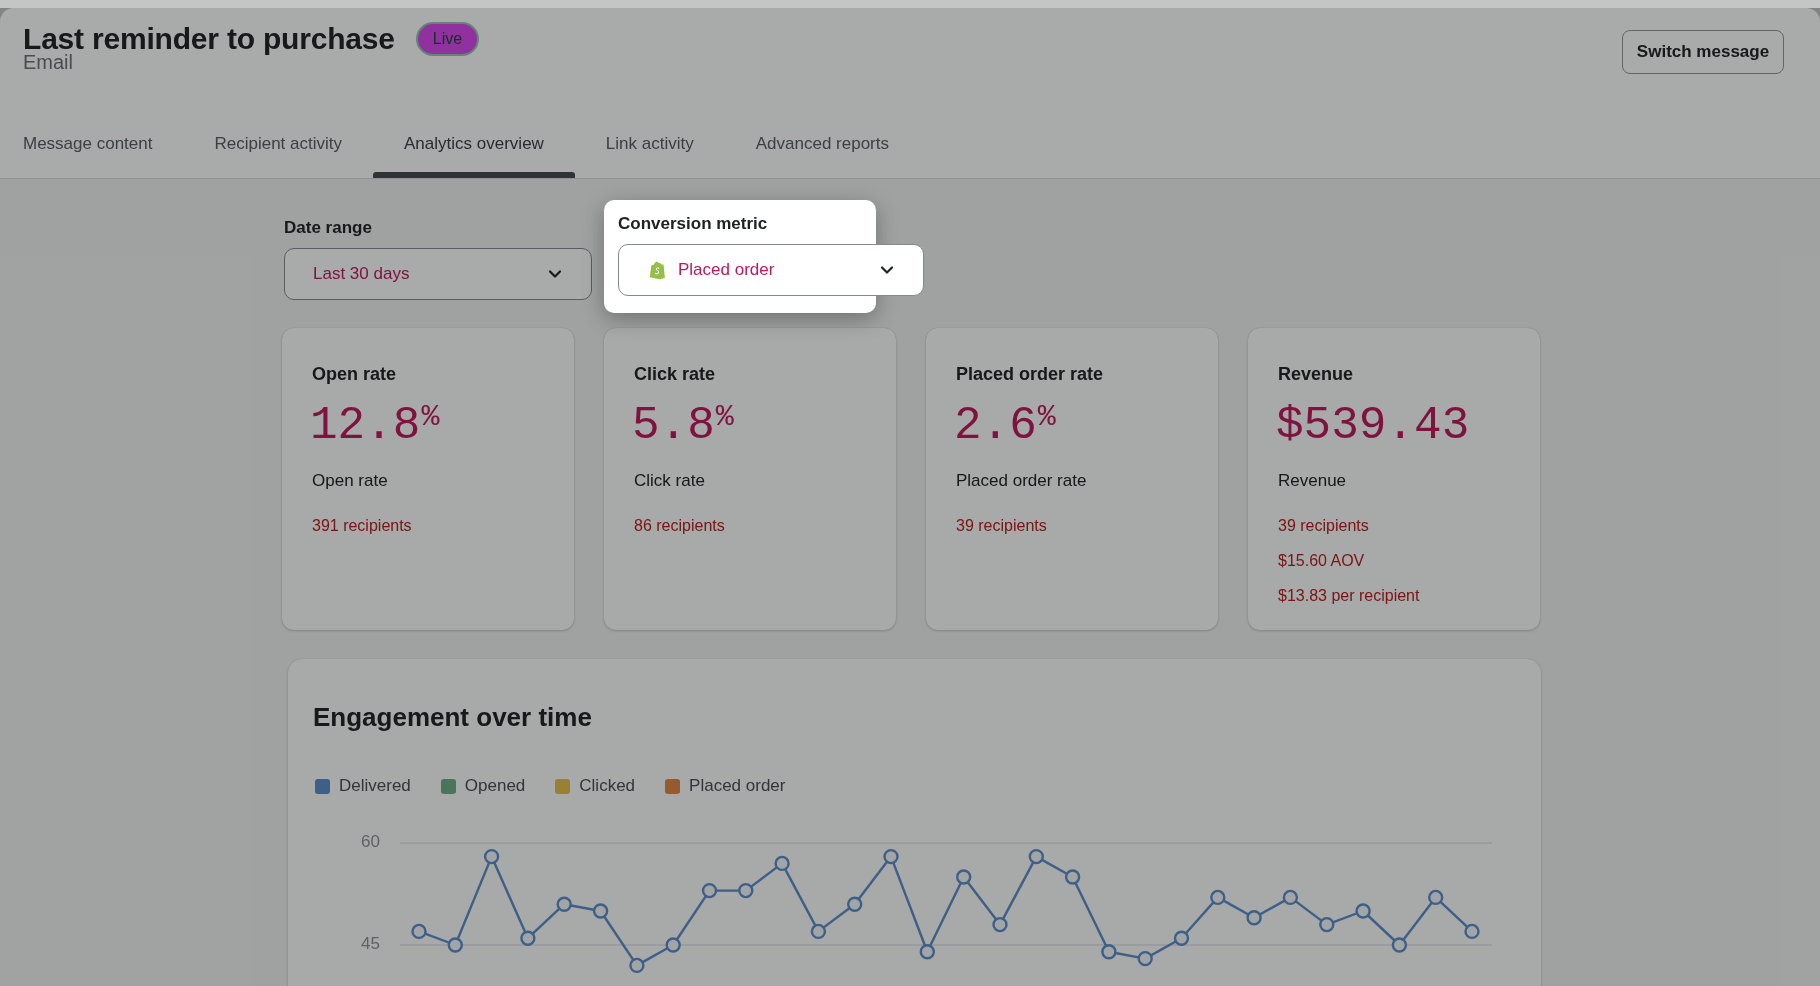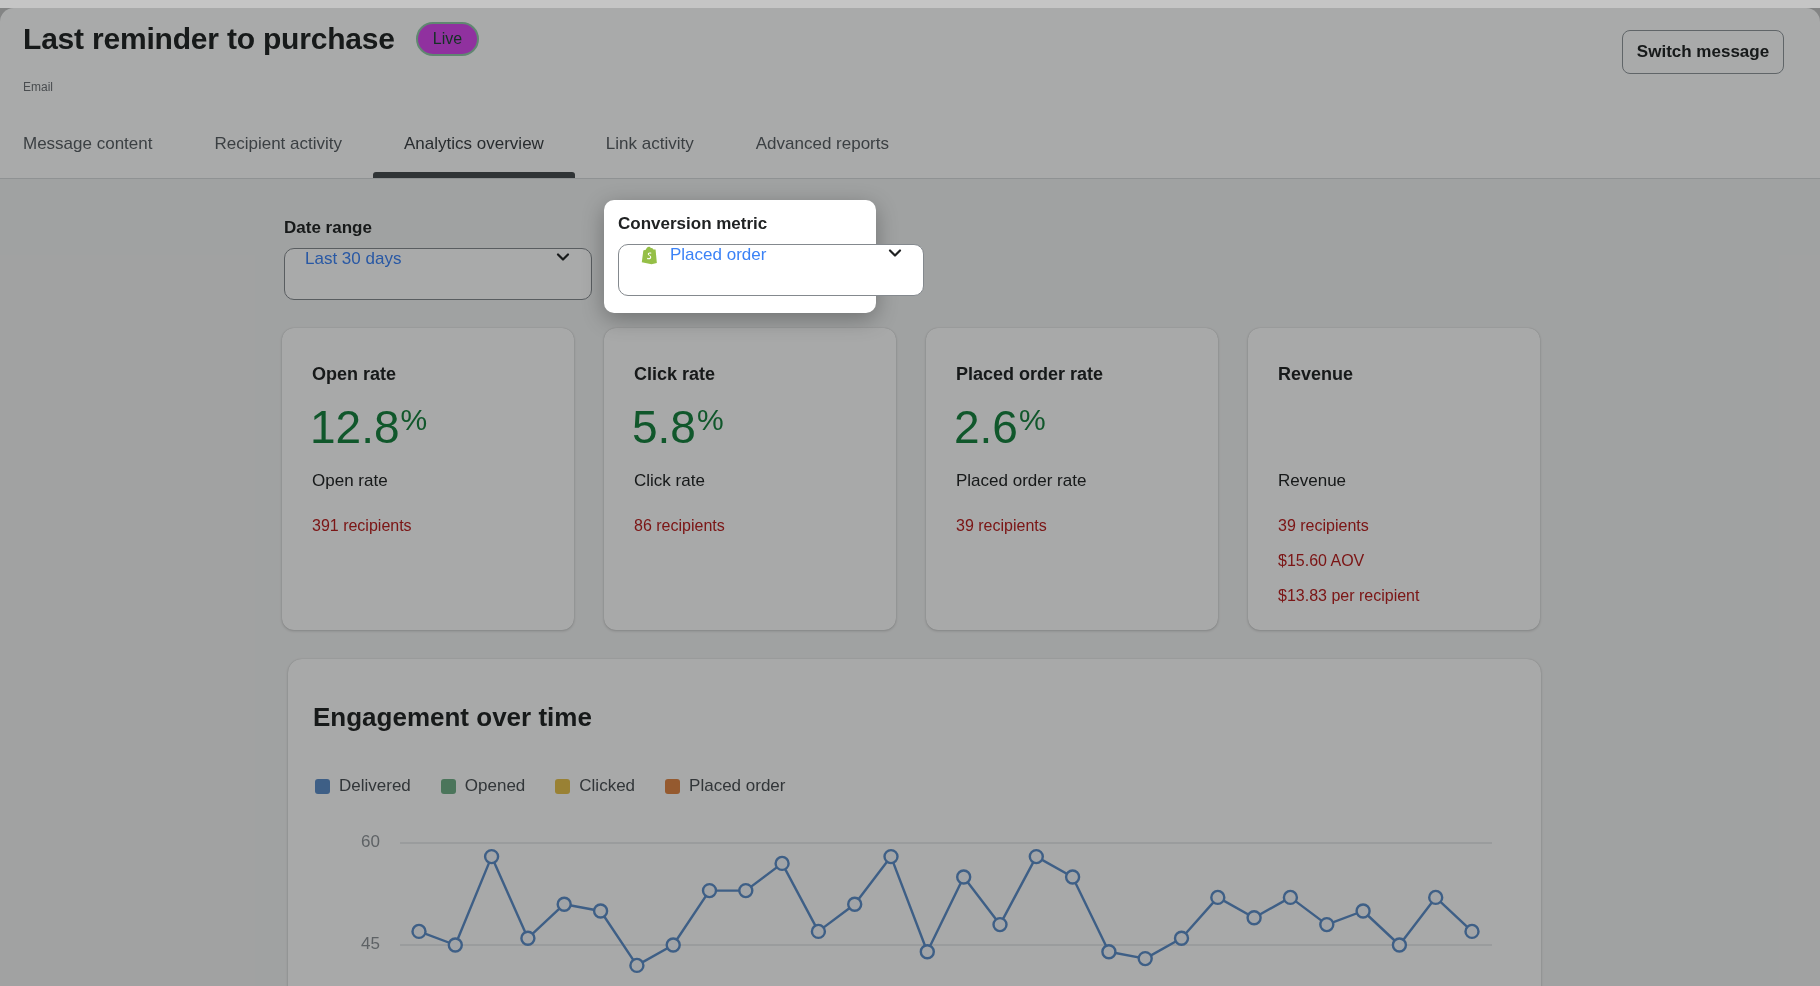--- a/index.html
+++ b/index.html
@@ -8,60 +8,60 @@
 
   .panel { position:absolute; top:8px; left:0; right:0; bottom:0;
            background:#ffffff; border-radius:14px 14px 0 0; overflow:hidden; }
 
   
   .header-row { position:absolute; left:23px; top:14px; display:flex; align-items:center; gap:21px; }
   .page-title { font-size:30px; font-weight:700; letter-spacing:-0.2px; color:#202223; }
   .live-badge { height:34px; padding:0 15px; display:flex; align-items:center;
                 border:2px solid #8fc9a8; background:#d946ef; color:#1c4634;
                 border-radius:17px; font-size:16px; }
-  .subtitle { position:absolute; left:23px; top:72px; font-size:12px; color:#6d7175; }
+  .subtitle { position:absolute; left:23px; top:43px; font-size:20px; color:#6d7175; }
   .switch-btn { position:absolute; right:36px; top:22px; width:162px; height:44px;
                 background:#fff; border:1px solid #8f959a; border-radius:8px;
                 font-size:17px; font-weight:600; color:#202223; cursor:pointer;
                 font-family:inherit; }
 
   
   .tabs { position:absolute; left:23px; top:104px; height:66px; display:flex; }
   .tab { position:relative; margin-right:62px; padding-top:22px; font-size:17px;
          color:#575c61; cursor:pointer; white-space:nowrap; }
   .tab.active { color:#3a3e42; font-weight:500; }
   .tab.active::after { content:""; position:absolute; left:-31px; right:-31px; bottom:0;
          height:6px; background:#464a4e; border-radius:3px 3px 0 0; }
   .tabs-divider { position:absolute; left:0; right:0; top:170px; height:1px; background:#d8dadc; }
 
   
   .content-bg { position:absolute; left:0; right:0; top:171px; bottom:0; background:#f2f3f3; }
 
   
   .filter-label { position:absolute; font-size:17px; font-weight:700; color:#202223; }
   .select { position:absolute; height:52px; background:#fff; border:1px solid #84898e;
-            border-radius:10px; display:flex; align-items:flex-start; padding:0 20px;
-            font-size:17px; font-weight:500; color:#3b82f6; cursor:pointer; }
+            border-radius:10px; display:flex; align-items:center; padding:0 28px;
+            font-size:17px; font-weight:500; color:#be185d; cursor:pointer; }
   .select .grow { flex:1; }
   .chev { width:16px; height:16px; flex:0 0 auto; }
 
   
   .spotlight { position:absolute; left:604px; top:192px; width:272px; height:113px;
                background:#fff; border-radius:10px; z-index:60;
                box-shadow:0 6px 22px rgba(0,0,0,0.30); }
   .spotlight .filter-label { left:14px; top:14px; }
   .spotlight .select { left:14px; top:44px; width:306px; }
   .shopify-icon { width:21px; height:21px; margin-right:10px; flex:0 0 auto; }
 
   
   .card { position:absolute; top:320px; width:292px; height:302px; background:#fdfdfd;
           border-radius:12px; box-shadow:0 1px 3px rgba(0,0,0,0.18), 0 0 1px rgba(0,0,0,0.2); }
   .card-title { position:absolute; left:30px; top:36px; font-size:18px; font-weight:700; }
-  .card-value { position:absolute; left:28px; top:72px; font-family:Liberation Sans, sans-serif;
-                font-size:46px; color:#15803d; white-space:nowrap;text-align:right; }
+  .card-value { position:absolute; left:28px; top:72px; font-family:Liberation Mono, monospace;
+                font-size:46px; color:#be185d; white-space:nowrap;text-align:right; }
   .card-value .unit { font-size:30px; position:relative; top:-13px; margin-left:1px; }
   .card-sublabel { position:absolute; left:30px; top:143px; font-size:17px; font-weight:500; }
   .card-details { position:absolute; left:30px; top:180px; font-size:16px; color:#b91c1c; line-height:35px; }
 
   
   .chart-card { position:absolute; left:288px; top:651px; width:1253px; height:420px;
                 background:#fdfdfd; border-radius:14px;
                 box-shadow:0 1px 3px rgba(0,0,0,0.18), 0 0 1px rgba(0,0,0,0.2); }
   .chart-title { position:absolute; left:313px; top:694px; font-size:26px; font-weight:700; }
   .legend { position:absolute; left:315px; top:768px; display:flex; align-items:center; gap:30px; }
@@ -138,20 +138,21 @@
   <div class="card" style="left:926px;">
     <div class="card-title">Placed order rate</div>
     <div class="card-value"><span>2.6</span><span class="unit">%</span></div>
     <div class="card-sublabel">Placed order rate</div>
     <div class="card-details">
         <div>39 recipients</div>
       </div>
   </div>
   <div class="card" style="left:1248px;">
     <div class="card-title">Revenue</div>
+    <div class="card-value"><span>$539.43</span><span class="unit"></span></div>
     <div class="card-sublabel">Revenue</div>
     <div class="card-details">
         <div>39 recipients</div>
         <div>$15.60 AOV</div>
         <div>$13.83 per recipient</div>
       </div>
   </div>
 
   <div class="chart-card"></div>
   <div class="chart-title">Engagement over time</div>

